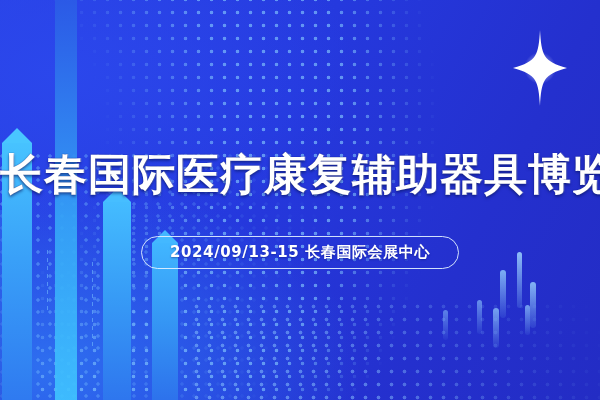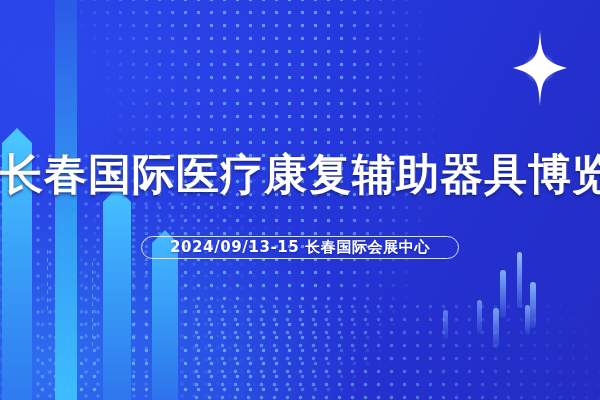--- a/index.html
+++ b/index.html
@@ -126,21 +126,21 @@
       0 0 1px rgba(10,25,110,0.9),
       1px 0 0 rgba(255,255,255,0.25);
   }
 
   
   .pill {
     position: absolute;
     left: 50%;
     transform: translateX(-50%);
     top: 236px;
-    height: 23px;
+    height: 33px;
     box-sizing: border-box;
     padding: 0 28px;
     display: flex;
     align-items: center;
     justify-content: center;
     border: 1.5px solid rgba(225,240,255,0.92);
     border-radius: 18px;
   }
   .pill-text {
     font-family: "DejaVu Sans", "Liberation Sans", sans-serif;

